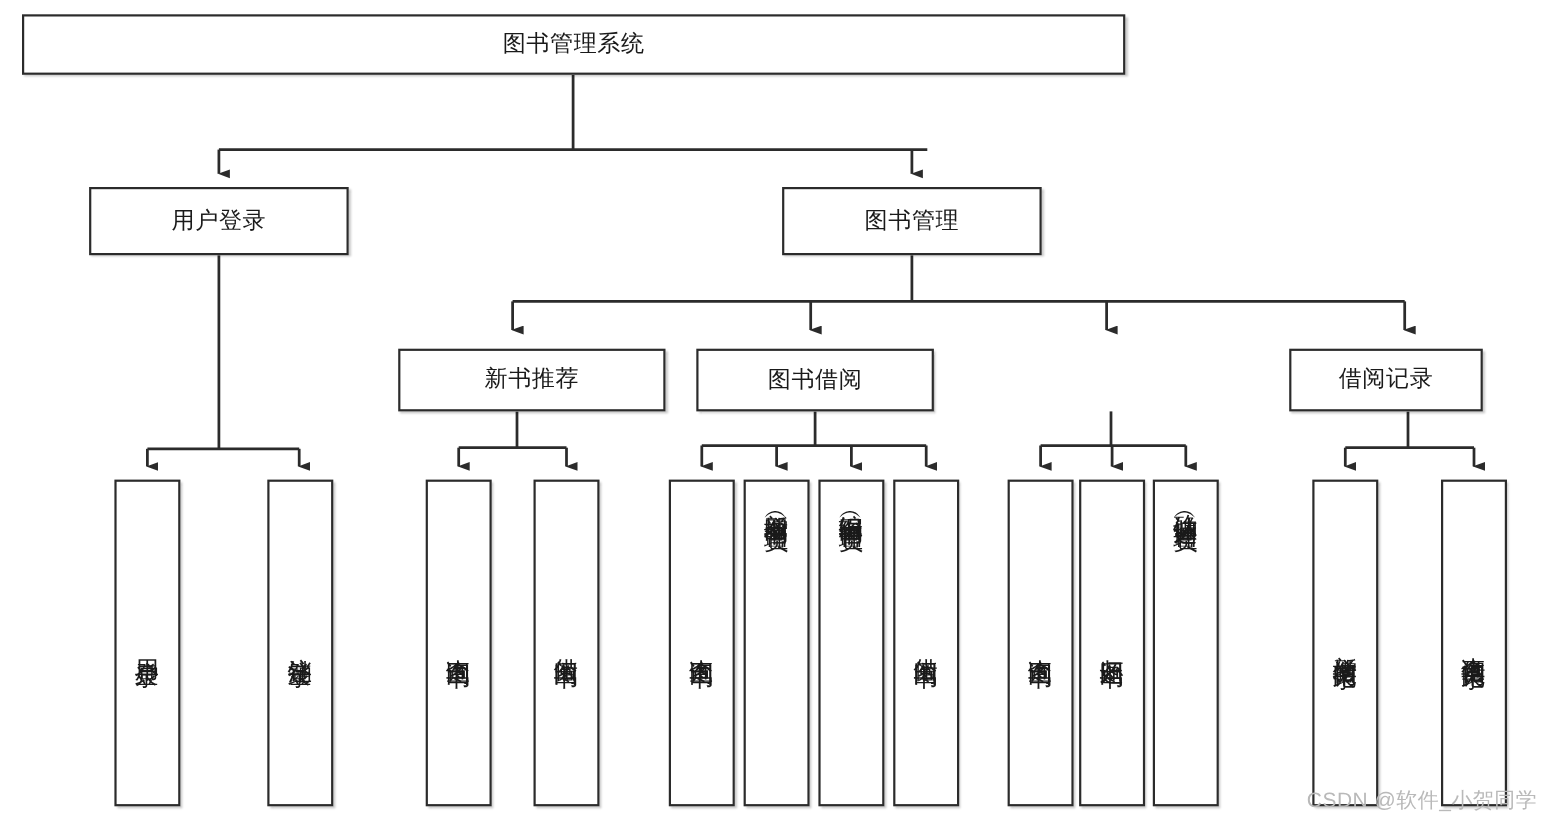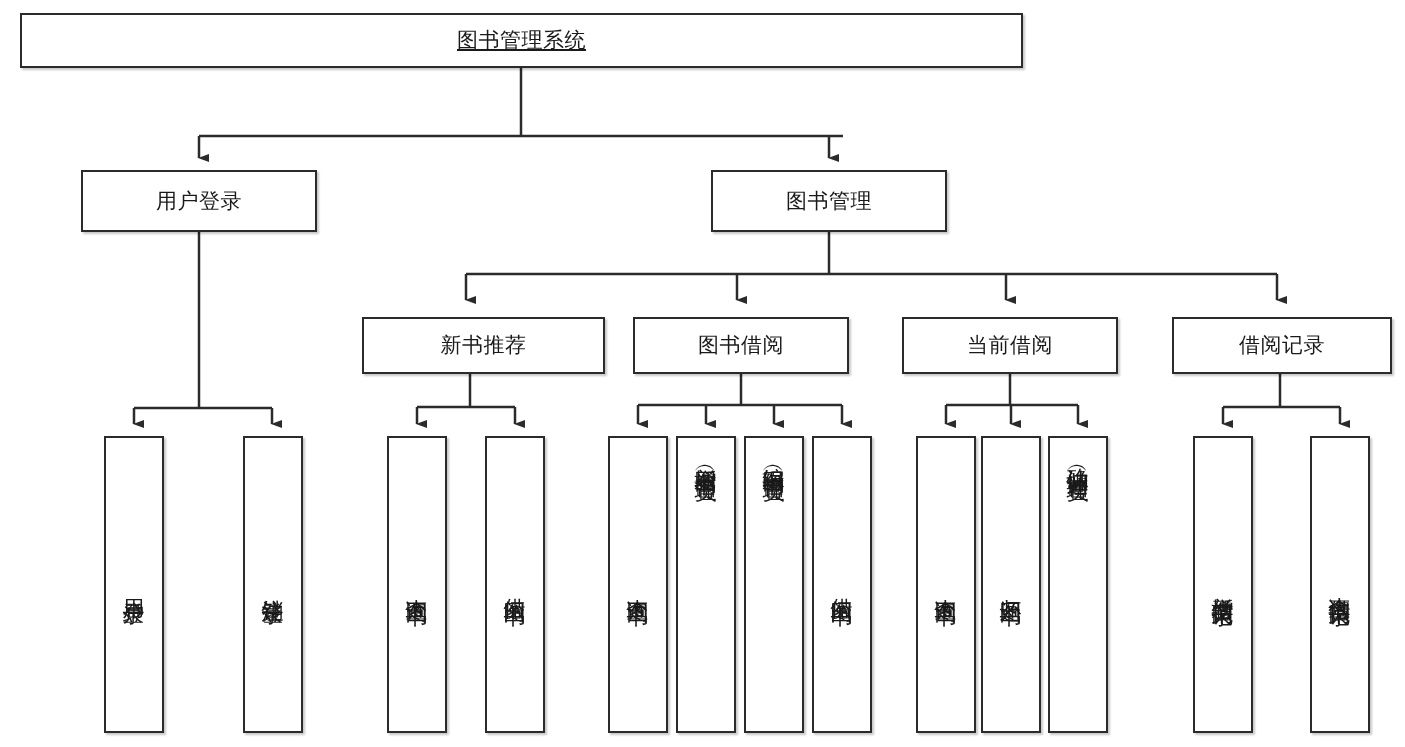--- a/index.html
+++ b/index.html
@@ -124,41 +124,38 @@
       <path d="M1011,405 L1011,424" marker-end="url(#arrow)"></path>
       <path d="M1078,405 L1078,424" marker-end="url(#arrow)"></path>
 
       <path d="M1280,374 L1280,407"></path>
       <path d="M1223,407 L1340,407"></path>
       <path d="M1223,407 L1223,424" marker-end="url(#arrow)"></path>
       <path d="M1340,407 L1340,424" marker-end="url(#arrow)"></path>
     </g>
   </svg>
 
-  <div class="node" style="left:20px; top:13px; width:1003px; height:55px;text-decoration:underline;">
+  <div class="node" style="left:20px; top:13px; width:1003px; height:55px;">
     <span class="label">图书管理系统</span>
   </div>
 
   <div class="node" style="left:81px; top:170px; width:236px; height:62px;">
     <span class="label">用户登录</span>
   </div>
   <div class="node" style="left:711px; top:170px; width:236px; height:62px;justify-content:center;">
     <span class="label">图书管理</span>
   </div>
 
   <div class="node" style="left:362px; top:317px; width:243px; height:57px;">
     <span class="label">新书推荐</span>
   </div>
   <div class="node" style="left:633px; top:317px; width:216px; height:57px;font-family:Liberation Serif, serif;">
     <span class="label">图书借阅</span>
   </div>
-  <div class="node" style="left:902px; top:317px; width:216px; height:57px;">
-    <span class="label">当前借阅</span>
-  </div>
-  <div class="node" style="left:1172px; top:317px; width:220px; height:57px;">
+  <div class="node" style="left:1172px; top:317px; width:176px; height:57px;">
     <span class="label">借阅记录</span>
   </div>
 
   <div class="node vertical center" style="left:104px; top:436px; width:60px; height:297px;">
     <span class="label">用户登录</span>
   </div>
   <div class="node vertical center" style="left:243px; top:436px; width:60px; height:297px;">
     <span class="label">注销登录</span>
   </div>
 
@@ -192,14 +189,15 @@
     <span class="label">确认归还（管理员）</span>
   </div>
 
   <div class="node vertical center" style="left:1193px; top:436px; width:60px; height:297px;">
     <span class="label">新增借阅记录</span>
   </div>
   <div class="node vertical center" style="left:1310px; top:436px; width:60px; height:297px;">
     <span class="label">查询借阅记录</span>
   </div>
 
+  <div id="watermark">CSDN @软件_小贺同学</div>
 
 </div>
 
 </body></html>

